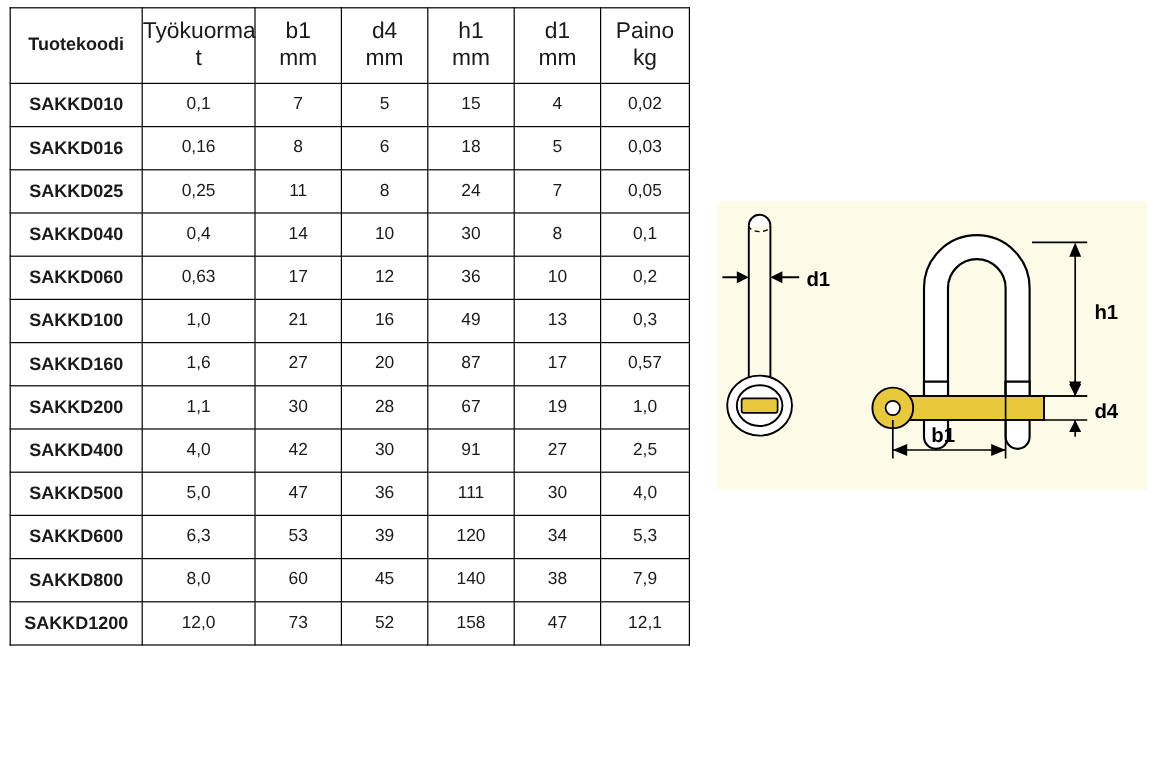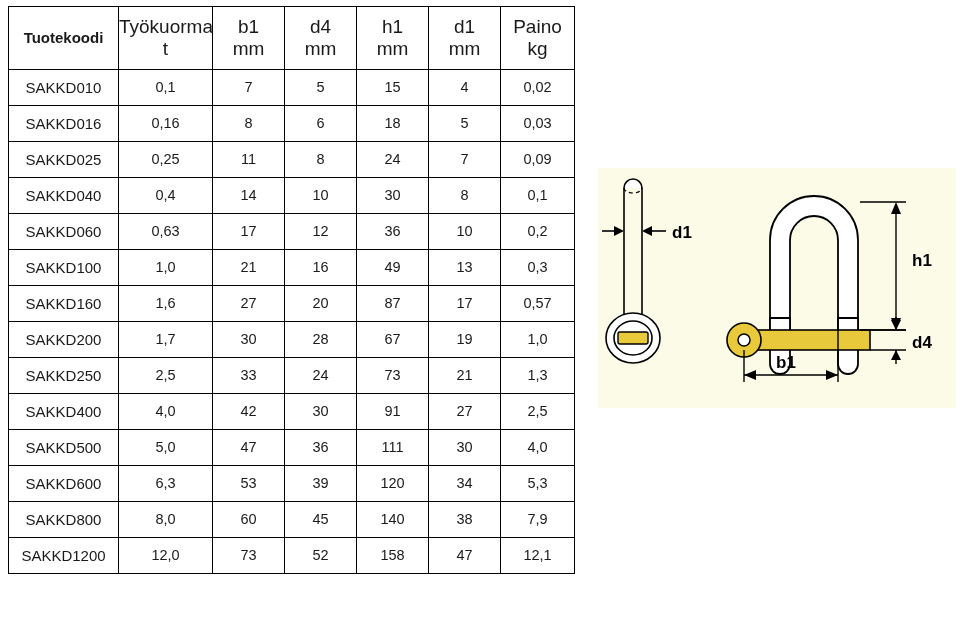--- a/index.html
+++ b/index.html
@@ -44,21 +44,21 @@
   table.spec thead th {
     height: 62px;
     font-weight: normal;
     font-size: 19px;
   }
   table.spec thead th.code-head {
     font-weight: bold;
     font-size: 15px;
   }
   table.spec tbody td.code-cell {
-    font-weight: normal;
+    font-weight: bold;
     font-size: 15px;
   }
   
   col.c0 { width: 110px; }
   col.c1 { width: 94px; }
   col.c2 { width: 72px; }
   col.c3 { width: 72px; }
   col.c4 { width: 72px; }
   col.c5 { width: 72px; }
   col.c6 { width: 74px; }
@@ -149,21 +149,21 @@
           <td>5</td>
           <td>0,03</td>
         </tr>
         <tr>
           <td class="code-cell">SAKKD025</td>
           <td>0,25</td>
           <td>11</td>
           <td>8</td>
           <td>24</td>
           <td>7</td>
-          <td>0,09</td>
+          <td>0,05</td>
         </tr>
         <tr>
           <td class="code-cell">SAKKD040</td>
           <td>0,4</td>
           <td>14</td>
           <td>10</td>
           <td>30</td>
           <td>8</td>
           <td>0,1</td>
         </tr>
@@ -189,35 +189,26 @@
           <td class="code-cell">SAKKD160</td>
           <td>1,6</td>
           <td>27</td>
           <td>20</td>
           <td>87</td>
           <td>17</td>
           <td>0,57</td>
         </tr>
         <tr>
           <td class="code-cell">SAKKD200</td>
-          <td>1,7</td>
+          <td>1,1</td>
           <td>30</td>
           <td>28</td>
           <td>67</td>
           <td>19</td>
           <td>1,0</td>
-        </tr>
-        <tr>
-          <td class="code-cell">SAKKD250</td>
-          <td>2,5</td>
-          <td>33</td>
-          <td>24</td>
-          <td>73</td>
-          <td>21</td>
-          <td>1,3</td>
         </tr>
         <tr>
           <td class="code-cell">SAKKD400</td>
           <td>4,0</td>
           <td>42</td>
           <td>30</td>
           <td>91</td>
           <td>27</td>
           <td>2,5</td>
         </tr>

